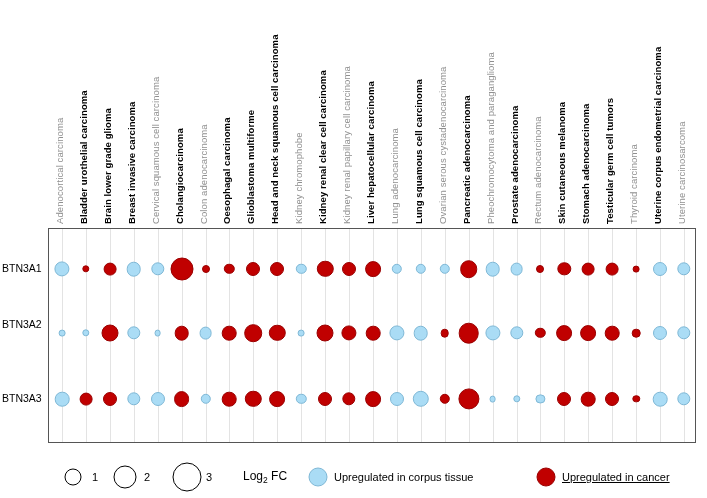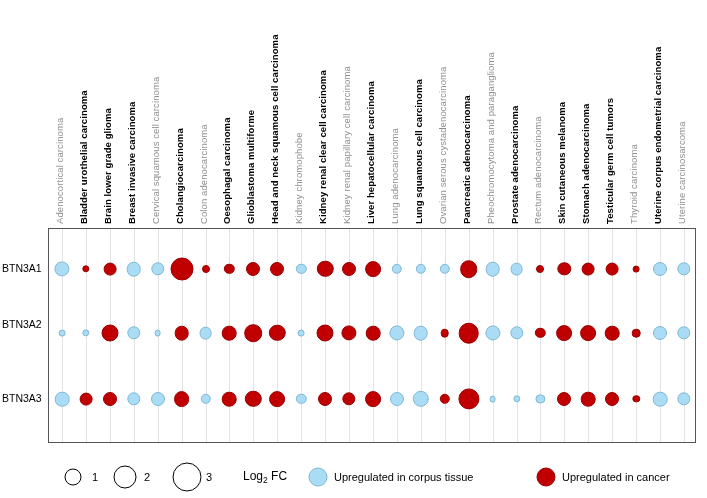--- a/index.html
+++ b/index.html
@@ -291,16 +291,16 @@
       <div class="legend-circle" style="width: 15px; height: 15px; left: 73px; top: 22px;"></div>
       <div class="legend-size-label" style="left: 95px; top: 22px;">1</div>
       <div class="legend-circle" style="width: 21px; height: 21px; left: 125px; top: 22px;"></div>
       <div class="legend-size-label" style="left: 147px; top: 22px;">2</div>
       <div class="legend-circle" style="width: 27px; height: 27px; left: 187px; top: 22px;"></div>
       <div class="legend-size-label" style="left: 209px; top: 22px;">3</div>
       <div class="legend-axis-label" style="left: 230px; top: 22px; margin-left: 13px;">Log<sub>2</sub> FC</div>
       <div class="legend-dot up-normal" style="left: 318px; top: 22px;"></div>
       <div class="legend-text" style="left: 334px; top: 22px;">Upregulated in corpus tissue</div>
       <div class="legend-dot up-cancer" style="left: 546px; top: 22px;"></div>
-      <div class="legend-text" style="left: 562px; top: 22px;">Upregulated in cancer</div>
+      <div class="legend-text" style="left: 562px; top: 22px; text-decoration: underline;">Upregulated in cancer</div>
     </div>
 
 </div>
 
 </body></html>

